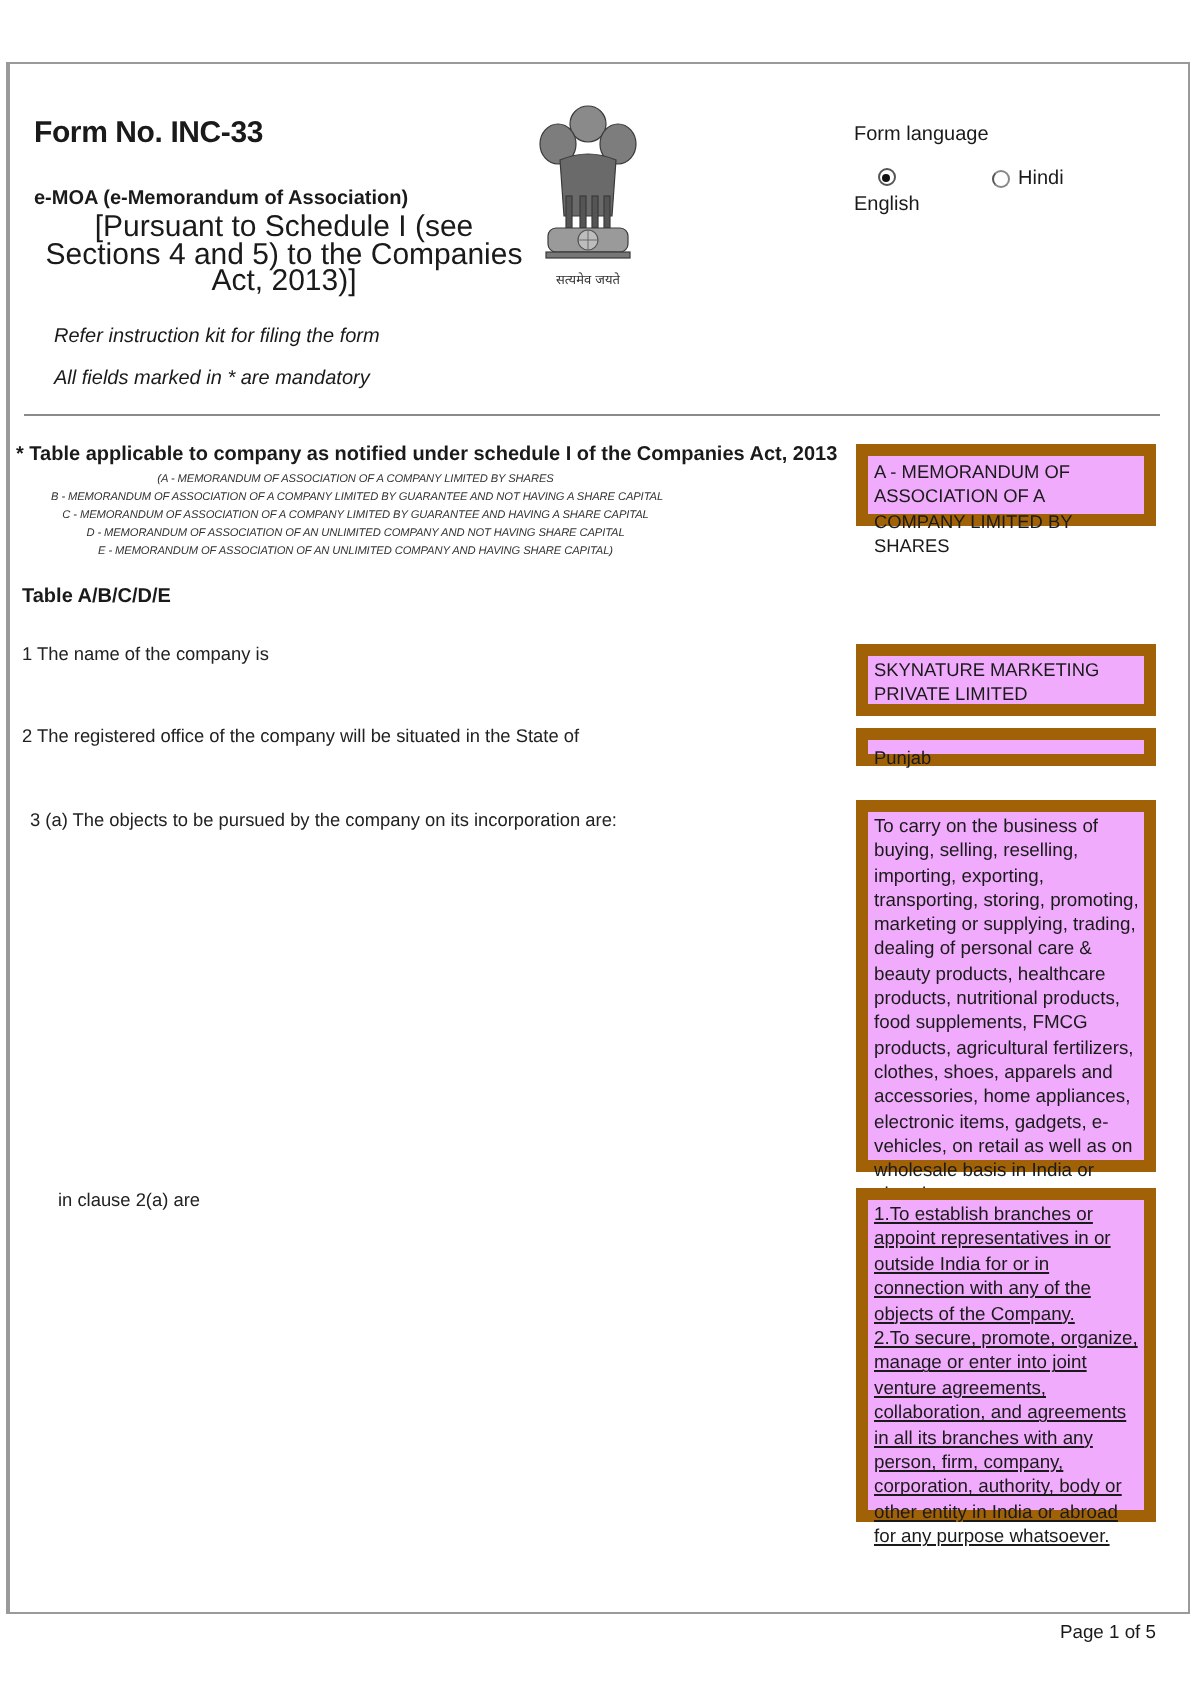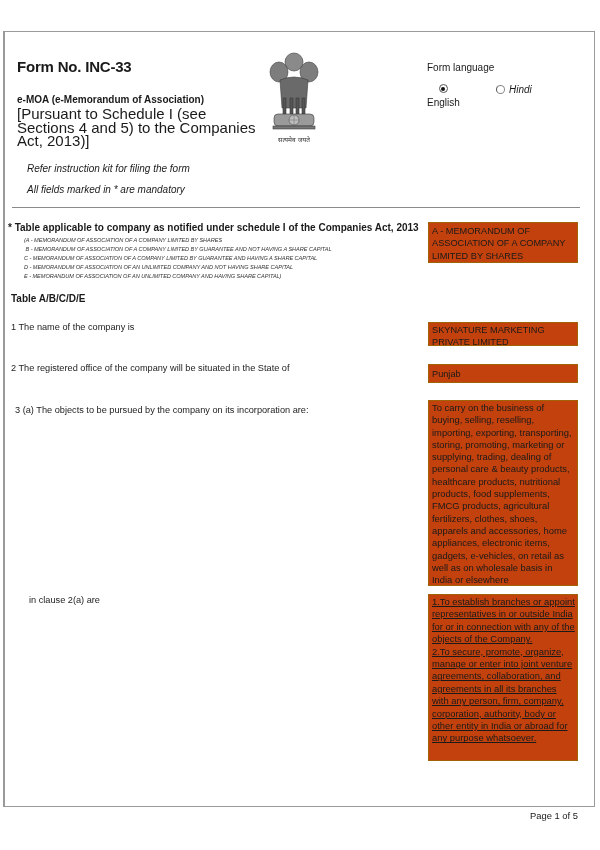--- a/index.html
+++ b/index.html
@@ -1,20 +1,20 @@
 <!DOCTYPE html>
 <html><head>
 <meta charset="utf-8">
 <style>
   html, body { margin:0; padding:0; background:#ffffff; }
   body { width:600px; height:850px; position:relative; overflow:hidden;
          font-family:"Liberation Sans", sans-serif; color:#1a1a1a; }
   .frame { position:absolute; left:3px; top:31px; width:592px; height:776px;
            border:1.5px solid #9a9a9a; border-left-width:2px; box-sizing:border-box; }
-  .abs { position:absolute; }
+  .abs { position:absolute;text-align:center; }
   .title { left:17px; top:58px; font-size:15px; font-weight:bold; letter-spacing:-0.2px; }
   .subtitle { left:17px; top:94px; font-size:10px; font-weight:bold; }
   .pursuant { left:17px; top:107px; font-size:15px; line-height:13.5px; width:250px; }
   .italic { font-style:italic; font-size:10px;margin-left:10px; }
   .refer { left:17px; top:163px; }
   .mandatory { left:17px; top:184px; }
   .emblem { left:266px; top:50px; width:56px; height:98px; }
   .lang-label { left:427px; top:62px; font-size:10px; }
   .radio-row { top:84px; font-size:10px; display:flex; align-items:center; gap:4px; }
   .radio { width:9px; height:9px; border:1px solid #555; border-radius:50%; box-sizing:border-box;
@@ -23,24 +23,24 @@
   .radio.unchecked { border-color:#888; border-left-color:#555; }
   .hr { left:12px; top:207px; width:568px; height:0; border-top:1px solid #8a8a8a; }
   .table-head { left:8px; top:222px; font-size:10px; font-weight:bold; }
   .table-list { left:24px; top:236px; font-size:5.6px; font-style:italic; line-height:8.9px; color:#333; letter-spacing:-0.05px; }
   .table-label { left:11px; top:293px; font-size:10px; font-weight:bold; }
   .q { font-size:9.2px; color:#222; }
   .q1 { left:11px; top:322px; }
   .q2 { left:11px; top:363px; }
   .q3a { left:15px; top:405px; }
   .q3b { left:25px; top:595px; line-height:11.5px; }
-  .box { position:absolute; left:428px; width:150px; border:1px solid #a16207; box-sizing:border-box;
-         font-size:9.4px; line-height:11.6px; padding:1px 2px 1px 3px; background:#c2410c; color:#1a1a1a; }
+  .box { position:absolute; left:428px; width:150px; border:6px solid #a16207; box-sizing:border-box;
+         font-size:9.4px; line-height:11.6px; padding:1px 2px 1px 3px; background:#f0abfc; color:#1a1a1a; }
   .box-a { top:222px; height:41px; font-size:9.2px; line-height:12.4px; padding-top:2px; }
-  .box-name { top:322px; height:24px; font-size:9.2px; line-height:12.4px; padding-top:1px; }
+  .box-name { top:322px; height:36px; font-size:9.2px; line-height:12.4px; padding-top:1px; }
   .box-state { top:364px; height:19px; font-size:9.2px; line-height:16px; }
   .box-objects { top:400px; height:186px; line-height:12.3px; white-space:pre-line; }
   .box-matters { top:594px; height:167px; line-height:12.4px; white-space:pre-line;text-decoration:underline; }
   .page-num { left:530px; top:810px; font-size:9.4px; }
 </style>
 </head>
 <body>
 
 <div class="frame"></div>
 
@@ -73,21 +73,21 @@
     </g>
     <text x="28" y="92" font-size="6.5" text-anchor="middle" fill="#333" font-family="DejaVu Sans, sans-serif">सत्यमेव जयते</text>
   </svg>
 </div>
 
 <div class="abs lang-label">Form language</div>
 <label class="abs radio-row" style="left:427px;flex-direction:column;">
   <span class="radio checked"></span>
   <span>English</span>
 </label>
-<label class="abs radio-row" style="left:496px;font-style:italic;">
+<label class="abs radio-row" style="left:496px;">
   <span class="radio unchecked"></span>
   <span>Hindi</span>
 </label>
 
 <div class="abs italic refer">Refer instruction kit for filing the form</div>
 <div class="abs italic mandatory">All fields marked in * are mandatory</div>
 
 <div class="abs hr"></div>
 
 <div class="abs table-head">* Table applicable to company as notified under schedule I of the Companies Act, 2013</div>

